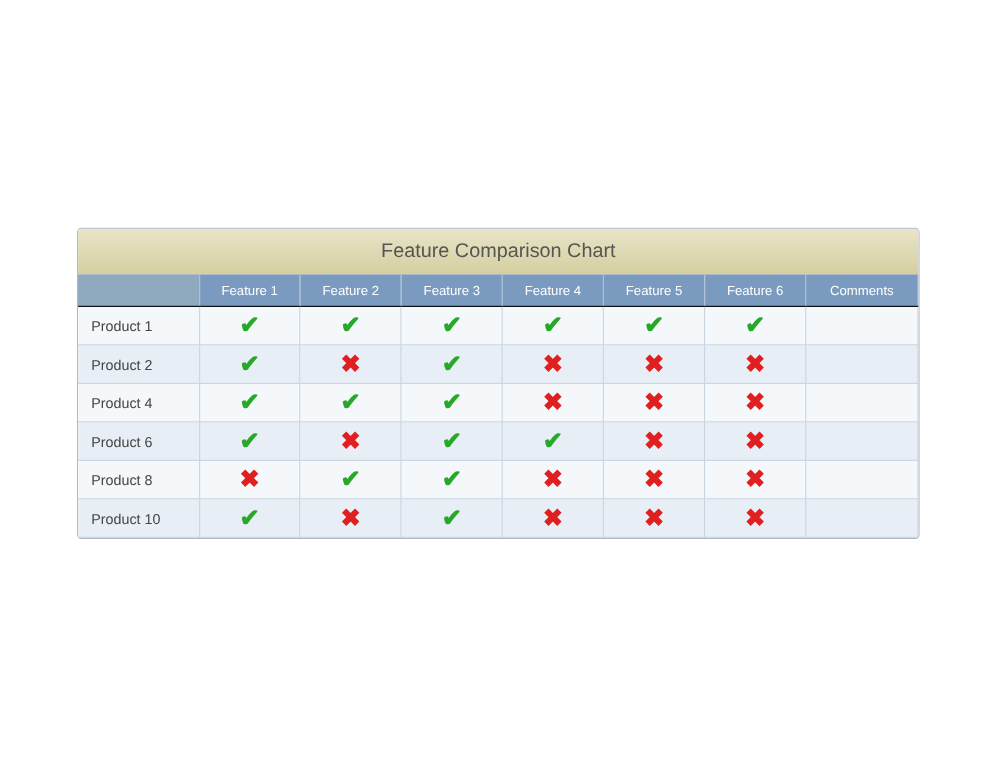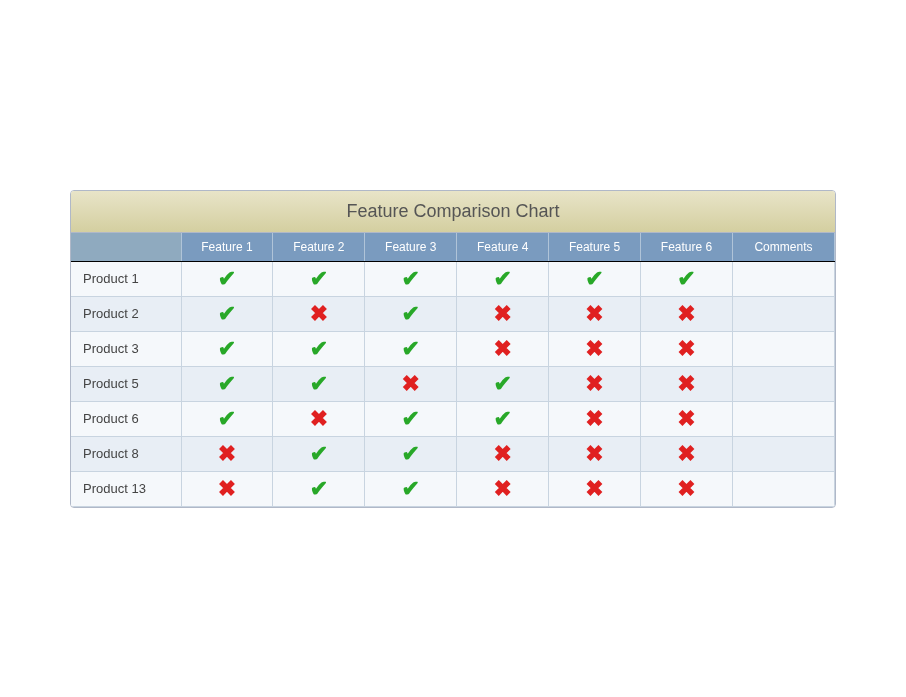--- a/index.html
+++ b/index.html
@@ -121,35 +121,25 @@
           <td>Product 2</td>
           <td><span class="check icon-check"></span></td>
           <td><span class="cross icon-cross"></span></td>
           <td><span class="check icon-check"></span></td>
           <td><span class="cross icon-cross"></span></td>
           <td><span class="cross icon-cross"></span></td>
           <td><span class="cross icon-cross"></span></td>
           <td></td>
         </tr>
         <tr>
-          <td>Product 3</td>
+          <td>Product 4</td>
           <td><span class="check icon-check"></span></td>
           <td><span class="check icon-check"></span></td>
           <td><span class="check icon-check"></span></td>
           <td><span class="cross icon-cross"></span></td>
-          <td><span class="cross icon-cross"></span></td>
-          <td><span class="cross icon-cross"></span></td>
-          <td></td>
-        </tr>
-        <tr>
-          <td>Product 5</td>
-          <td><span class="check icon-check"></span></td>
-          <td><span class="check icon-check"></span></td>
-          <td><span class="cross icon-cross"></span></td>
-          <td><span class="check icon-check"></span></td>
           <td><span class="cross icon-cross"></span></td>
           <td><span class="cross icon-cross"></span></td>
           <td></td>
         </tr>
         <tr>
           <td>Product 6</td>
           <td><span class="check icon-check"></span></td>
           <td><span class="cross icon-cross"></span></td>
           <td><span class="check icon-check"></span></td>
           <td><span class="check icon-check"></span></td>
@@ -161,23 +151,23 @@
           <td>Product 8</td>
           <td><span class="cross icon-cross"></span></td>
           <td><span class="check icon-check"></span></td>
           <td><span class="check icon-check"></span></td>
           <td><span class="cross icon-cross"></span></td>
           <td><span class="cross icon-cross"></span></td>
           <td><span class="cross icon-cross"></span></td>
           <td></td>
         </tr>
         <tr>
-          <td>Product 13</td>
+          <td>Product 10</td>
+          <td><span class="check icon-check"></span></td>
           <td><span class="cross icon-cross"></span></td>
-          <td><span class="check icon-check"></span></td>
           <td><span class="check icon-check"></span></td>
           <td><span class="cross icon-cross"></span></td>
           <td><span class="cross icon-cross"></span></td>
           <td><span class="cross icon-cross"></span></td>
           <td></td>
         </tr>
       </tbody>
   </table>
 </div>
 

